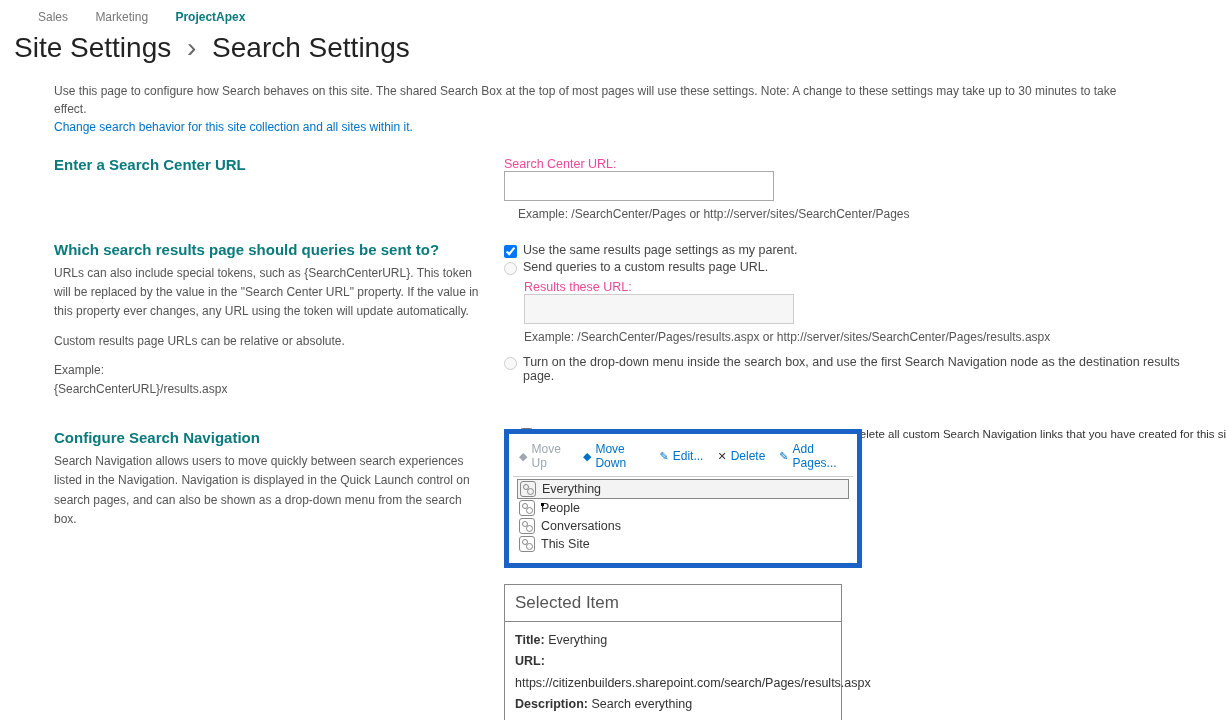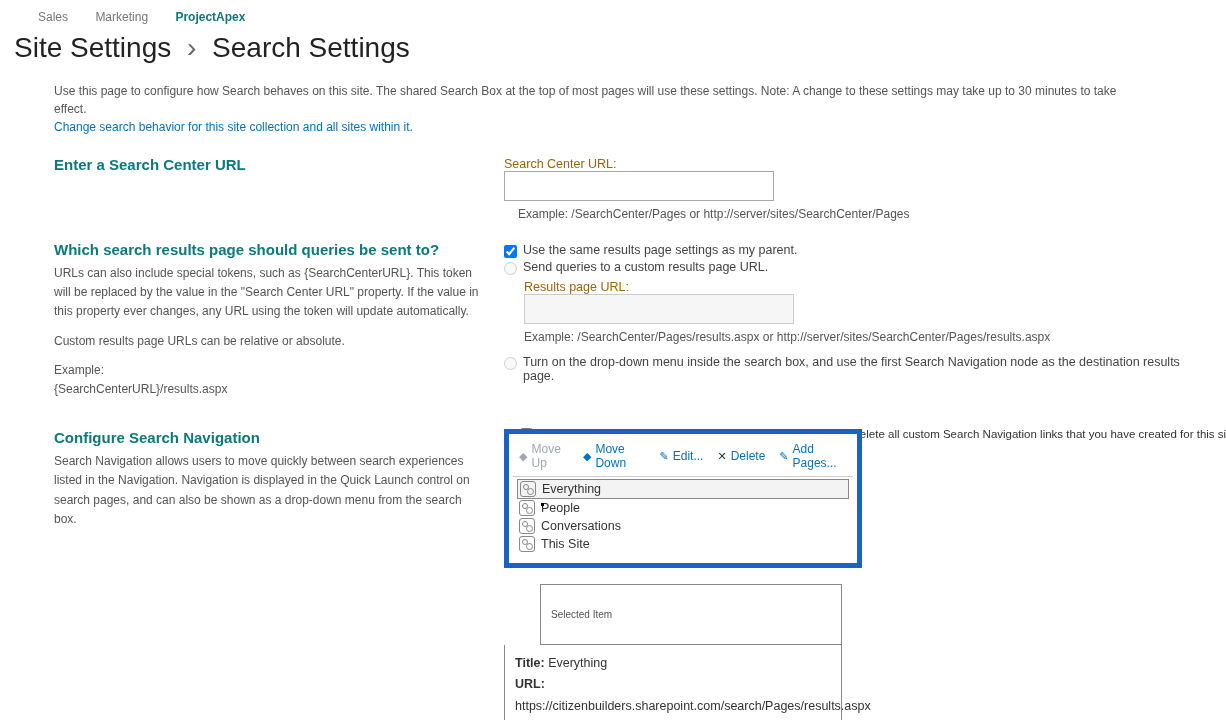--- a/index.html
+++ b/index.html
@@ -11,42 +11,42 @@
   .page-title .sep{margin:0 8px;color:#666;}
   .content{margin-left:40px;}
   .intro{font-size:12px;color:#555;line-height:1.5;max-width:1080px;}
   .intro .link{color:#0072C6;cursor:pointer;}
   .section{display:flex;margin-top:20px;}
   .leftcol{width:430px;padding-right:20px;}
   .rightcol{flex:1;}
   .section-heading{color:#0b7a7d;font-size:15px;font-weight:600;margin-bottom:6px;}
   .desc{font-size:12px;color:#555;line-height:1.6;}
   .desc p{margin:0 0 10px 0;}
-  label.fld-label{font-size:12.5px;color:#a16207;text-align:center;}
+  label.fld-label{font-size:12.5px;color:#ec4899;text-align:center;}
   input[type=text].textbox{width:260px;height:24px;border:1px solid #aaa;padding:2px 4px;font-size:12px;}
   input[type=text].textbox.disabled{background:#f6f6f6;border-color:#ccc;}
   .example{font-size:12px;color:#555;margin-top:6px; margin-left:14px;}
   .opt-row{font-size:12.5px;color:#444;margin:2px 0;display:flex;align-items:flex-start;}
   .opt-row input{margin:2px 6px 0 0;}
   .indented{margin-left:20px;margin-top:4px;}
   
   .highlight-box{border:5px solid #1a62c6;padding:4px 4px 4px 4px;width:340px;}
   .toolbar{display:flex;align-items:center;font-size:12px;color:#0072C6;padding:4px 6px;gap:14px;}
   .toolbar .tbtn{display:flex;align-items:center;gap:4px;cursor:pointer;}
   .toolbar .tbtn.disabled{color:#9fa8b0;}
   .toolbar .glyph{font-size:11px;}
   .nav-list{border-top:1px solid #ccc;margin-top:2px;padding:2px 4px 6px 4px;}
   .nav-item{display:flex;align-items:center;font-size:12.5px;color:#333;padding:1px 2px;}
   .nav-item.selected{background:#f3f3f3;border:1px solid #888;}
   .nav-item .nicon{width:14px;height:14px;margin-right:6px;display:inline-block;border:1px solid #888;border-radius:3px;position:relative;}
   .nav-item .nicon::before{content:"";position:absolute;left:2px;top:2px;width:4px;height:4px;border-radius:50%;border:1px solid #888;}
   .nav-item .nicon::after{content:"";position:absolute;right:1px;bottom:1px;width:5px;height:5px;border-radius:50%;border:1px solid #888;}
   .inherit-row{font-size:11.5px;color:#333;padding:0 0 2px 2px;white-space:nowrap;}
   .selected-panel{width:338px;margin-top:16px;}
-  .selected-header{border:1px solid #888;padding:24px 10px;font-size:10px;color:#555;margin-left:36px;}
+  .selected-header{border:1px solid #888;padding:8px 10px;font-size:17px;color:#555;}
   .selected-body{border:1px solid #888;border-top:none;padding:8px 10px;font-size:12.5px;color:#333;line-height:1.7;}
   .selected-body .lbl{font-weight:600;}
   .cursor{position:relative;}
   .cursor::after{content:"";position:absolute;left:20px;top:0px;width:11px;height:14px;background:
     radial-gradient(circle at 50% 40%, #000 0 2px, transparent 2px);
     }
 </style>
 </head>
 <body>
 
@@ -97,21 +97,21 @@
       <div class="rightcol">
         <div class="opt-row">
           <input type="checkbox" checked="" style="">
           <span>Use the same results page settings as my parent.</span>
         </div>
         <div class="opt-row">
           <input type="radio" disabled="" style="">
           <span>Send queries to a custom results page URL.</span>
         </div>
         <div class="indented">
-          <label class="fld-label">Results page URL:</label><br>
+          <label class="fld-label">Results these URL:</label><br>
           <input type="text" class="textbox disabled" disabled="" value="" style="">
           <div class="example" style="margin-left:0">Example: /SearchCenter/Pages/results.aspx or http://server/sites/SearchCenter/Pages/results.aspx</div>
         </div>
         <div class="opt-row" style="margin-top:11px;">
           <input type="radio" disabled="" style="">
           <span>Turn on the drop-down menu inside the search box, and use the first Search Navigation node as the destination results page.</span>
         </div>
       </div>
     </div>
 

